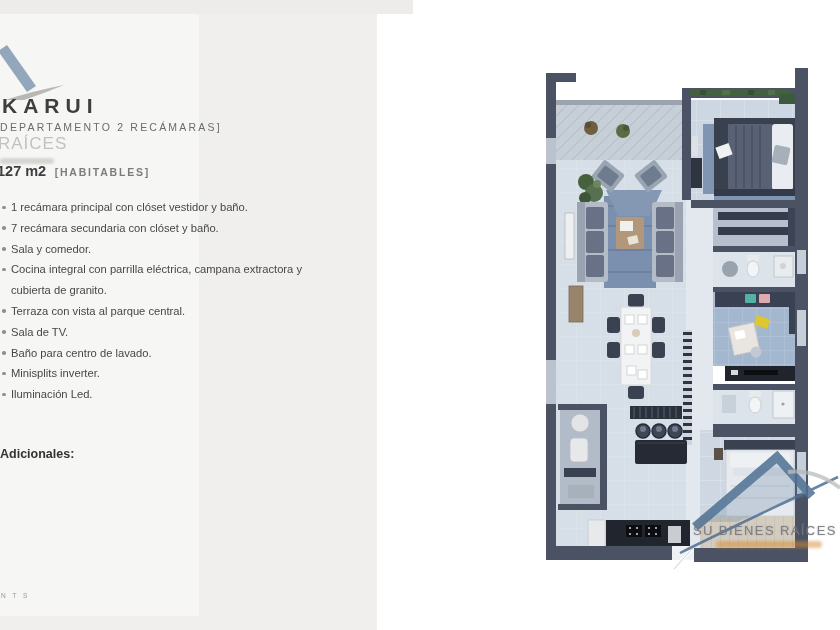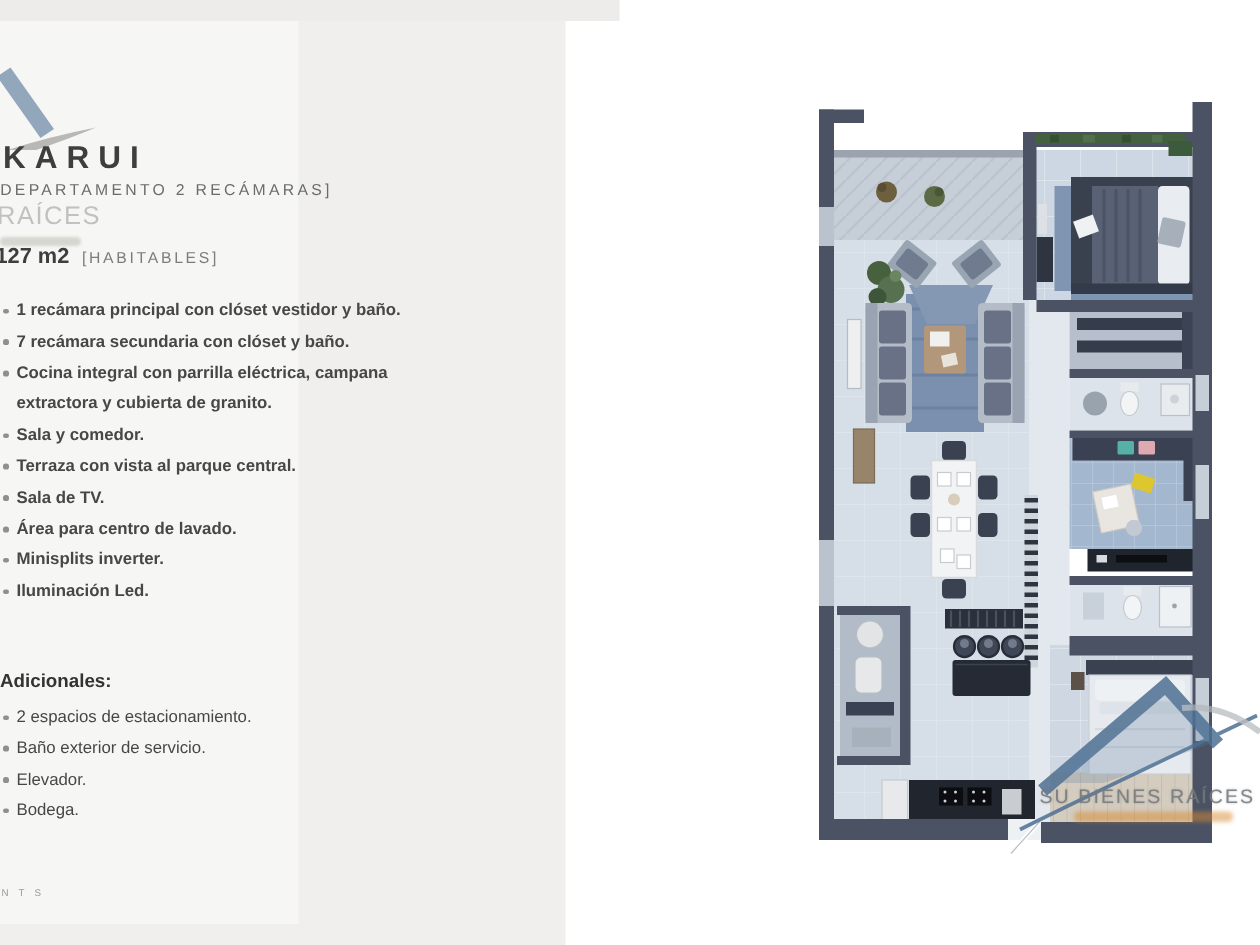--- a/index.html
+++ b/index.html
@@ -30,32 +30,32 @@
     position:absolute;left:-2px;top:134px;
     font-size:17px;letter-spacing:1px;color:rgba(150,150,144,.55);
     filter:blur(.4px);
   }
   .wm-title-sub{
     position:absolute;left:0;top:158px;width:54px;height:6px;border-radius:3px;
     background:rgba(160,160,152,.38);filter:blur(1px);
   }
   .area-line{position:absolute;left:-3px;top:162px;white-space:nowrap;}
   .area-line .val{font-size:14.5px;font-weight:700;color:#3e3e3e;}
-  .area-line .lbl{font-size:10.5px;letter-spacing:1.8px;color:#7c7c7c;margin-left:4px;}
+  .area-line .lbl{font-size:10.5px;letter-spacing:1.8px;color:#7c7c7c;margin-left:4px;font-weight:bold;}
 
   ul.flyer-list{list-style:none;margin:0;padding:0;position:absolute;left:0;}
   ul.flyer-list li{
     position:relative;width:300px;padding-left:11px;
     font-size:11.2px;line-height:20.8px;color:#474747;
   }
   ul.flyer-list li::before{
     content:"";position:absolute;left:2px;top:8.5px;width:3.5px;height:3.5px;
     border-radius:50%;background:#8f8f8f;
   }
-  .features-list{top:197px;font-weight:bold;}
+  .features-list{top:197px;}
   .adicionales-title{
     position:absolute;left:0;top:447px;
     font-size:12.5px;font-weight:700;color:#333333;
   }
   .adicionales-list{top:468px;}
   .footer-tail{
     position:absolute;left:1px;top:592px;
     font-size:6.5px;letter-spacing:2.5px;color:#9a9a96;
   }
 
@@ -94,36 +94,30 @@
     <div class="wm-title-sub"></div>
 
     <div class="area-line">
       <span class="val">127 m2</span>
       <span class="lbl">[HABITABLES]</span>
     </div>
 
     <ul class="flyer-list features-list">
       <li>1 recámara principal con clóset vestidor y baño.</li>
       <li>7 recámara secundaria con clóset y baño.</li>
+      <li>Sala y comedor.</li>
       <li>Cocina integral con parrilla eléctrica, campana extractora y cubierta de granito.</li>
-      <li>Sala y comedor.</li>
       <li>Terraza con vista al parque central.</li>
       <li>Sala de TV.</li>
-      <li>Área para centro de lavado.</li>
+      <li>Baño para centro de lavado.</li>
       <li>Minisplits inverter.</li>
       <li>Iluminación Led.</li>
     </ul>
 
     <div class="adicionales-title">Adicionales:</div>
-    <ul class="flyer-list adicionales-list">
-      <li>2 espacios de estacionamiento.</li>
-      <li>Baño exterior de servicio.</li>
-      <li>Elevador.</li>
-      <li>Bodega.</li>
-    </ul>
 
     <div class="footer-tail">N T S</div>
   </div>
 
   <svg class="floorplan" viewBox="540 60 300 570">
     <defs>
       <pattern id="tiles" width="24" height="24" patternUnits="userSpaceOnUse">
         <path d="M24 0H0V24" stroke="#e0e7ee" stroke-width="1" fill="none"></path>
       </pattern>
       <pattern id="tilesBlue" width="14" height="14" patternUnits="userSpaceOnUse">

